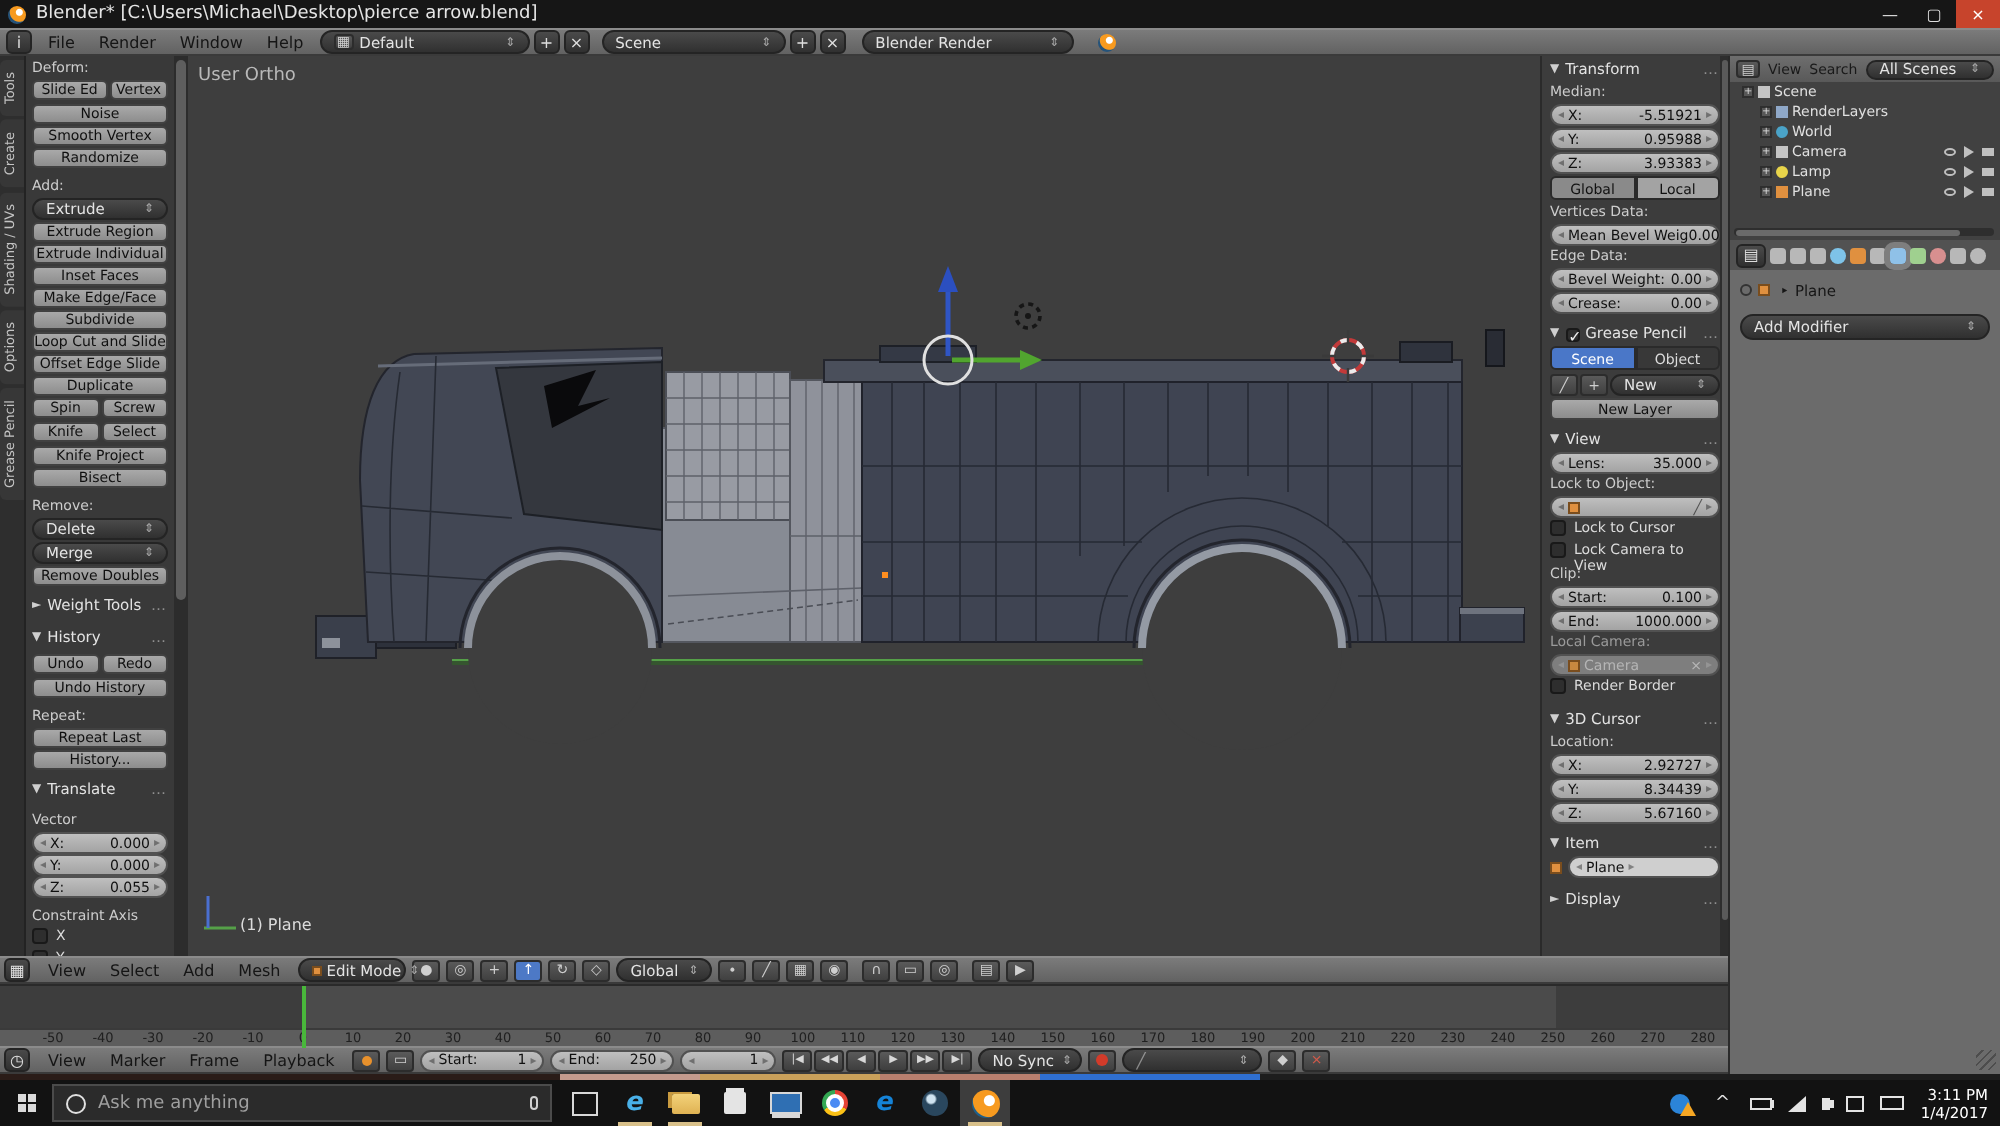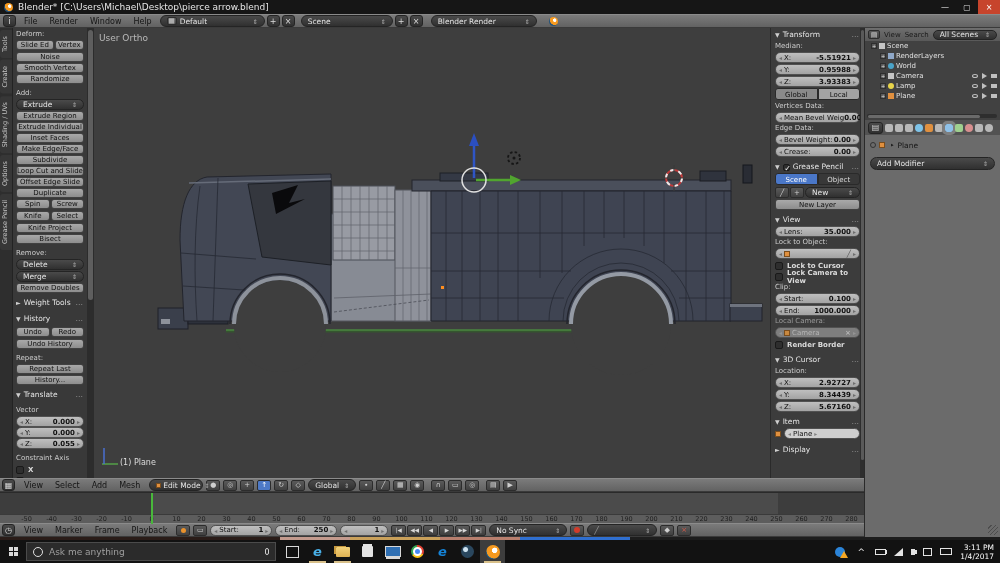--- a/index.html
+++ b/index.html
@@ -16,28 +16,28 @@
 
   
   .hbar{background:linear-gradient(#7b7b7b,#626262);border-top:1px solid #8b8b8b;border-bottom:1px solid #3a3a3a;display:flex;align-items:center;color:#161616;}
   .hmenu{padding:0 6px;font-size:8px;color:#151515;white-space:nowrap;}
   .menuw{background:linear-gradient(#4a4a4a,#303030);border:1px solid #242424;border-radius:7px;color:#e4e4e4;display:flex;align-items:center;padding:0 6px;height:12px;font-size:7.5px;white-space:nowrap;}
   .menuw::after{content:"⇕";margin-left:auto;opacity:.65;font-size:6px;padding-left:4px;}
   .btn{background:linear-gradient(#a9a9a9,#8d8d8d);border:1px solid #414141;border-radius:3px;color:#101010;font-size:7px;height:10px;line-height:8px;text-align:center;overflow:hidden;white-space:nowrap;}
   .fieldw{background:linear-gradient(#bfbfbf,#a3a3a3);border:1px solid #515151;border-radius:7px;color:#101010;display:flex;align-items:center;height:11px;font-size:7px;padding:0 3px;white-space:nowrap;}
   .fieldw::before{content:"◂";opacity:.4;margin-right:2px;font-size:6px;}
   .fieldw::after{content:"▸";opacity:.4;margin-left:2px;font-size:6px;}
-  .fieldw .fv{margin-left:auto;font-weight:bold;}
+  .fieldw .fv{margin-left:auto;}
   .seclbl{color:#cdcdcd;font-size:7px;height:9px;line-height:9px;margin-top:5px;margin-bottom:1px;}
   .phead{color:#e3e3e3;font-size:7.5px;height:12px;line-height:12px;margin-top:4px;display:flex;align-items:center;gap:3px;}
   .phead::before{content:"▼";font-size:6px;color:#cfcfcf;}
   .phead.closed::before{content:"►";}
   .phead .grip{margin-left:auto;color:#8f8f8f;letter-spacing:1px;}
   .rowp{display:flex;gap:1px;margin-bottom:1px;}
-  .chkrow{display:flex;align-items:center;gap:4px;color:#dcdcdc;font-size:7px;height:11px;font-weight:bold;}
+  .chkrow{display:flex;align-items:flex-start;gap:4px;color:#dcdcdc;font-size:7px;height:11px;}
   .chk{width:8px;height:8px;background:#2e2e2e;border:1px solid #191919;border-radius:2px;position:relative;flex:none;}
   .chk.on::after{content:"✓";position:absolute;top:-2px;left:0.5px;color:#efefef;font-size:8px;}
   .seg{display:flex;margin-bottom:2px;}
   .seg>div{flex:1;height:12px;line-height:12px;text-align:center;font-size:7px;border:1px solid #2a2a2a;}
   .hicon{width:14px;height:11px;background:linear-gradient(#5a5a5a,#404040);border:1px solid #2c2c2c;border-radius:2px;color:#cfcfcf;font-size:7px;display:flex;align-items:center;justify-content:center;flex:none;}
   .hicon.act{background:#4d79c6;color:#fff;}
 
   
   #infobar{left:0;top:14px;width:1000px;height:14px;gap:2px;padding:0 3px;}
   #infobar .stats{font-size:7.5px;color:#1d1d1d;margin-left:6px;white-space:nowrap;}
@@ -668,21 +668,21 @@
       </span>
     <span style="display:flex;gap:1px">
 
     <span class="tbtn">|◀</span>
         <span class="tbtn">◀◀</span>
         <span class="tbtn">◀</span>
         <span class="tbtn">▶</span>
         <span class="tbtn">▶▶</span>
         <span class="tbtn">▶|</span>
       </span>
-    <span class="menuw" style="width:78px">No Sync</span>
+    <span class="menuw" style="width:52px">No Sync</span>
     <span class="hicon">
         <span style="width:6px;height:6px;border-radius:50%;background:#d23b2a;display:inline-block"></span>
       </span>
     <span class="menuw" style="width:70px">
         <span style="opacity:.5">╱</span>
       </span>
     <span class="hicon">◆</span>
     <span class="hicon" style="color:#d25a4a">×</span>
   </div>
 

